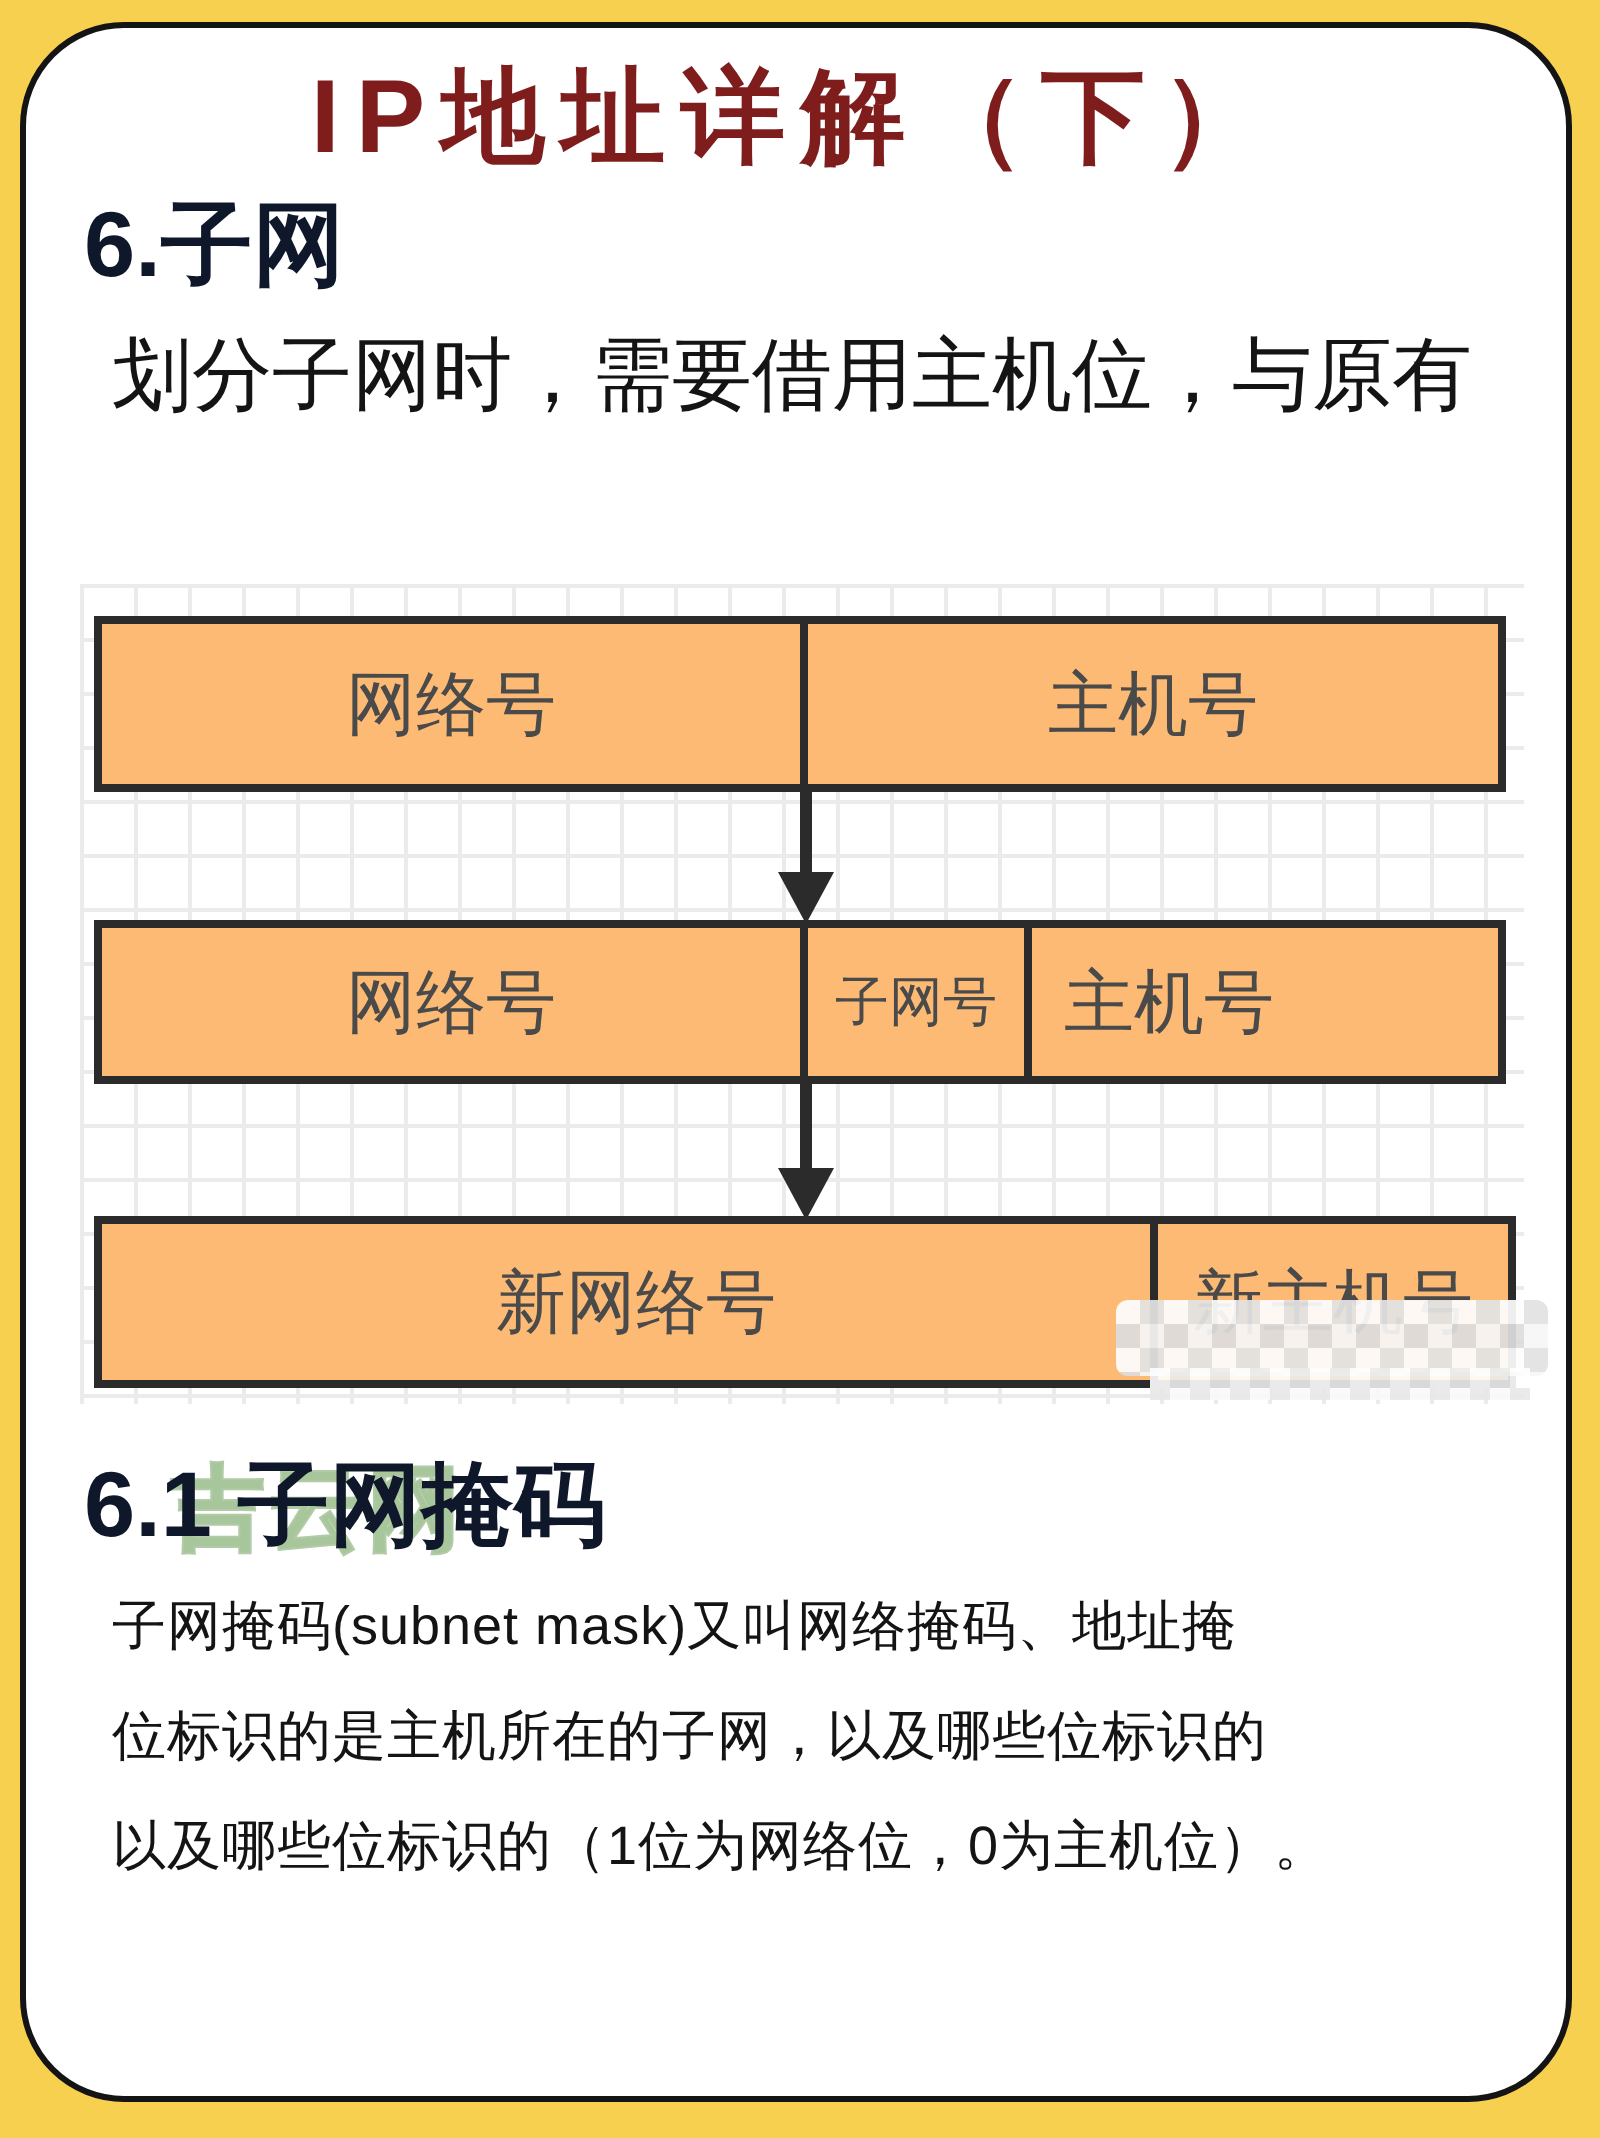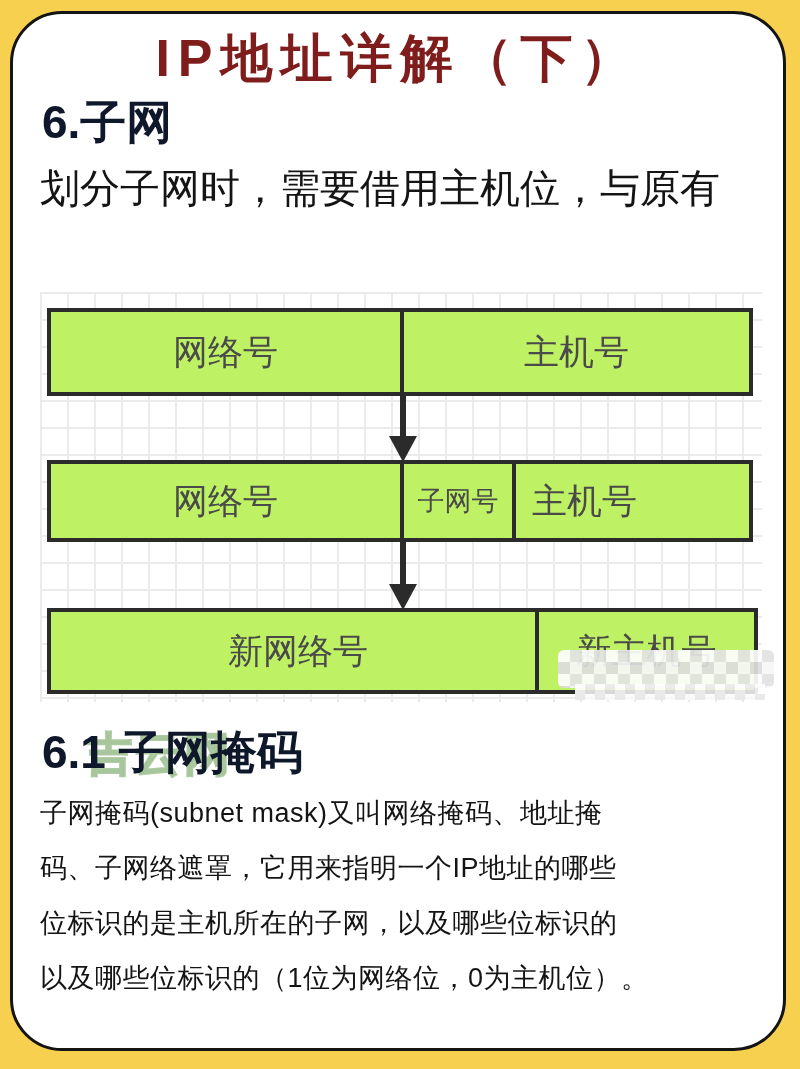--- a/index.html
+++ b/index.html
@@ -30,60 +30,60 @@
   .h-section {
     left: 42px;
     font-size: 46px;
     font-weight: 900;
     color: #0f172a;
     z-index: 2;
   }
   .h6 { top: 92px; }
   .h61 { top: 722px; }
   .para {
-    left: 40px; width: 726px;
+    left: 56px; width: 726px;
     color: #141414;
     font-weight: 500;
     z-index: 1;
   }
   .para1 { top: 154px; font-size: 40px; }
   .para1 .pline { height: 68px; line-height: 68px; white-space: nowrap; }
   .para2 { top: 786px; font-size: 27px; }
   .para2 .pline { height: 55px; line-height: 55px; white-space: nowrap; letter-spacing: 0.5px; }
 
   
   .grid-bg {
     left: 40px; top: 292px; width: 722px; height: 410px;
     background-image:
       linear-gradient(to right, #EBEBEB 2px, transparent 2px),
       linear-gradient(to bottom, #EBEBEB 2px, transparent 2px);
     background-size: 27px 27px;
     z-index: 0;
   }
   .drow {
     display: flex;
-    background: #bef264;
+    background: #fdba74;
     border: 4px solid #2B2B2B;
     z-index: 1;
     color: #4A4A4A;
     font-size: 35px;
   }
   .drow .cell {
     display: flex; align-items: center; justify-content: center;
     height: 100%;
   }
   .row1 { left: 47px; top: 308px; width: 706px; height: 88px; }
   .row1 .c1 { width: 50%; }
   .row1 .c2 { width: 50%; border-left: 4px solid #2B2B2B; }
   .row2 { left: 47px; top: 460px; width: 706px; height: 82px; }
   .row2 .c1 { width: 349px; }
   .row2 .c2 { width: 116px; border-left: 4px solid #2B2B2B; border-right: 4px solid #2B2B2B; font-size: 27px; }
   .row2 .c3 { flex: 1; justify-content: flex-start; padding-left: 16px; }
   .row3 { left: 47px; top: 608px; width: 711px; height: 86px; }
-  .row3 .c1 { width: 484px; padding-left: 10px; }
+  .row3 .c1 { width: 524px; padding-left: 10px; }
   .row3 .c2 { flex: 1; border-left: 4px solid #2B2B2B; }
 
   .arrow { z-index: 2; }
   .arrow .shaft {
     position: absolute;
     width: 6px; background: #2B2B2B;
     left: 0;
   }
   .arrow .head {
     position: absolute;
@@ -169,16 +169,15 @@
 
 <div class="abs blur-patch"></div>
 <div class="abs blur-patch2"></div>
 
 <div class="abs watermark">吉云网</div>
 
 <h2 class="abs h-section h61">6.1 子网掩码</h2>
 
 <div class="abs para para2">
   <div class="pline">子网掩码(subnet mask)又叫网络掩码、地址掩</div>
-  <div class="pline">码、子网络遮罩，它用来指明一个IP地址的哪些</div>
   <div class="pline">位标识的是主机所在的子网，以及哪些位标识的</div>
   <div class="pline">以及哪些位标识的（1位为网络位，0为主机位）。</div>
 </div>
 
 </body></html>

